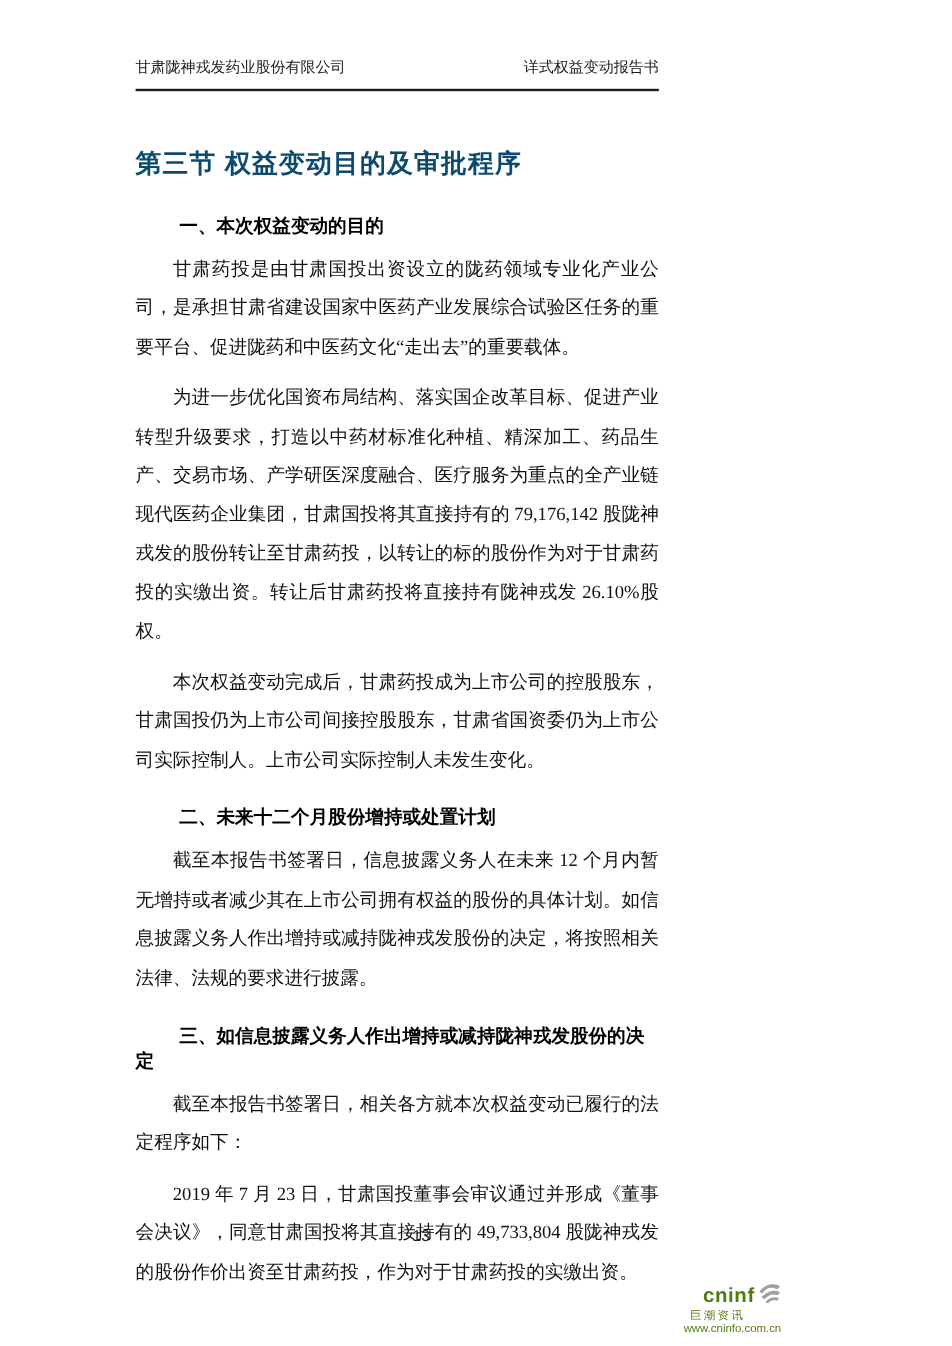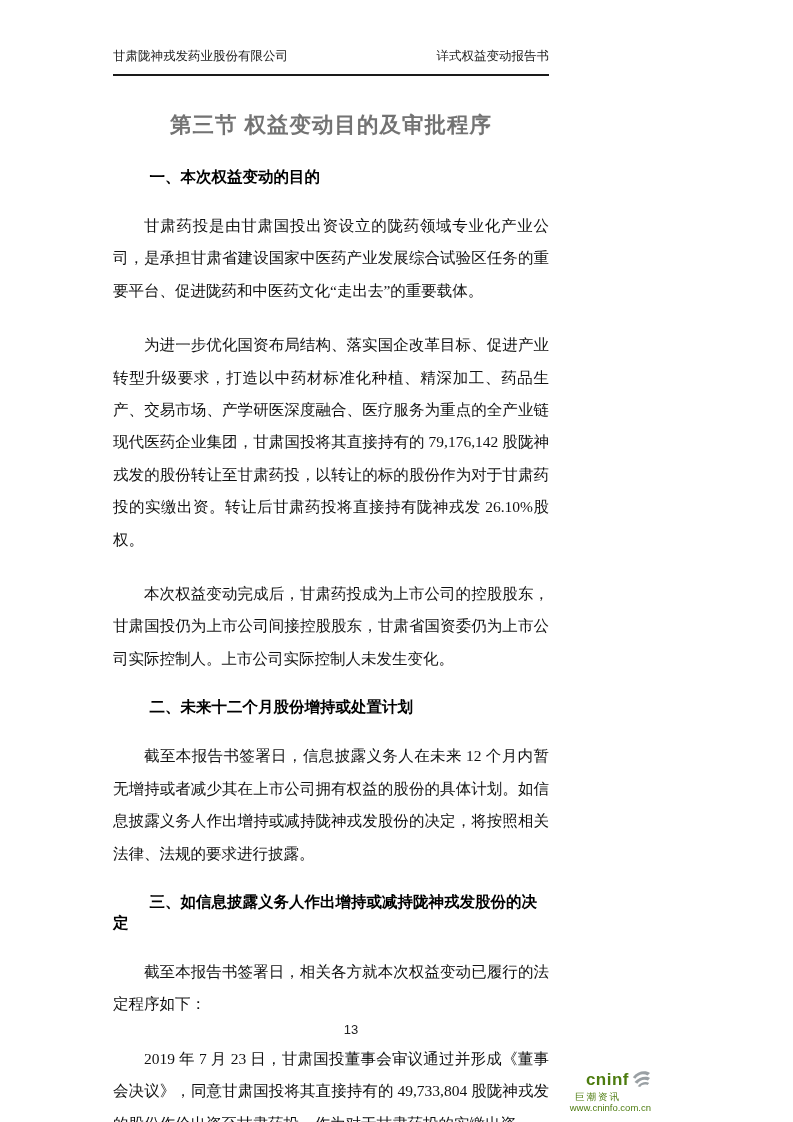--- a/index.html
+++ b/index.html
@@ -29,41 +29,41 @@
   .doc-body {
     position: absolute;
     left: 113px;
     right: 112px;
     top: 78px;
   }
   .doc-title {
     font-family: "Liberation Sans", "DejaVu Sans", sans-serif;
     font-weight: bold;
     font-size: 21.5px;
-    text-align: center;
+    text-align: left;
     letter-spacing: 1px;
-    margin-top: 32px;
+    margin-top: 43px;
     margin-bottom: 28px;
-    color: #737373;
+    color: #0c4a6e;
   }
   .sec-heading {
     font-family: Liberation Serif, serif;
     font-weight: bold;
     font-size: 15.5px;
     text-indent: 2.35em;
     margin-top: 21px;
     margin-bottom: 6px;
     color: #000000;
   }
   .doc-body p {
     font-size: 15.5px;
     line-height: 32.4px;
     text-align: justify;
     text-indent: 2em;
-    margin: 22px 0;
+    margin: 10px 0;
     color: #111111;
   }
   .page-number {
     position: absolute;
     left: 0;
     right: 0;
     top: 1022px;
     text-align: center;
     font-size: 13px;
     font-family: "Liberation Sans", "DejaVu Sans", sans-serif;

